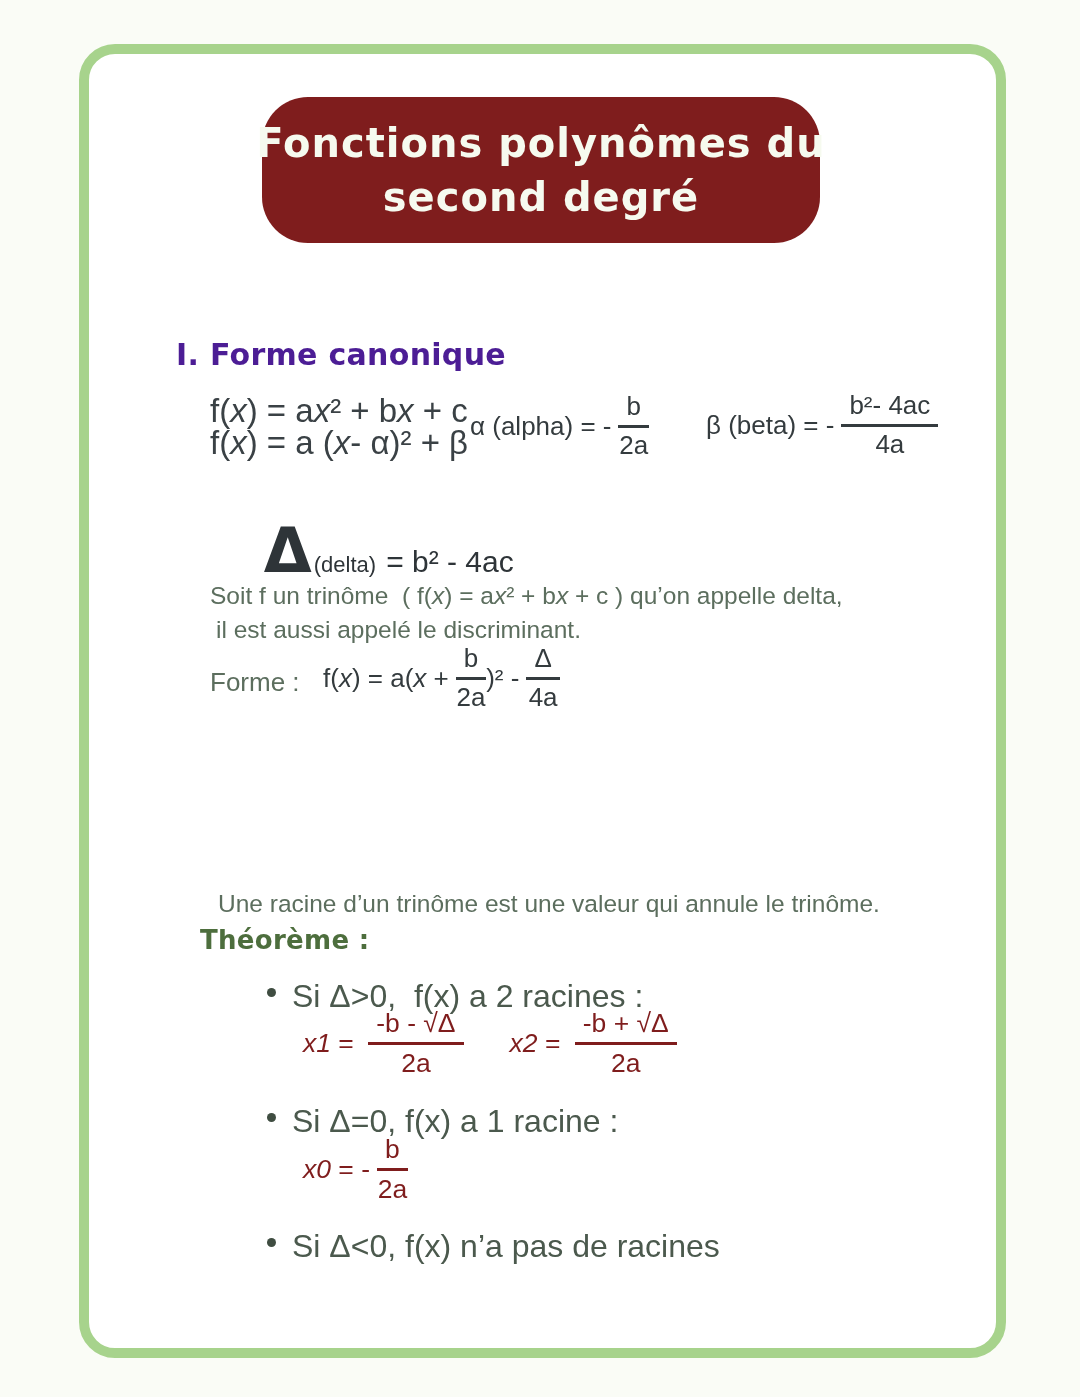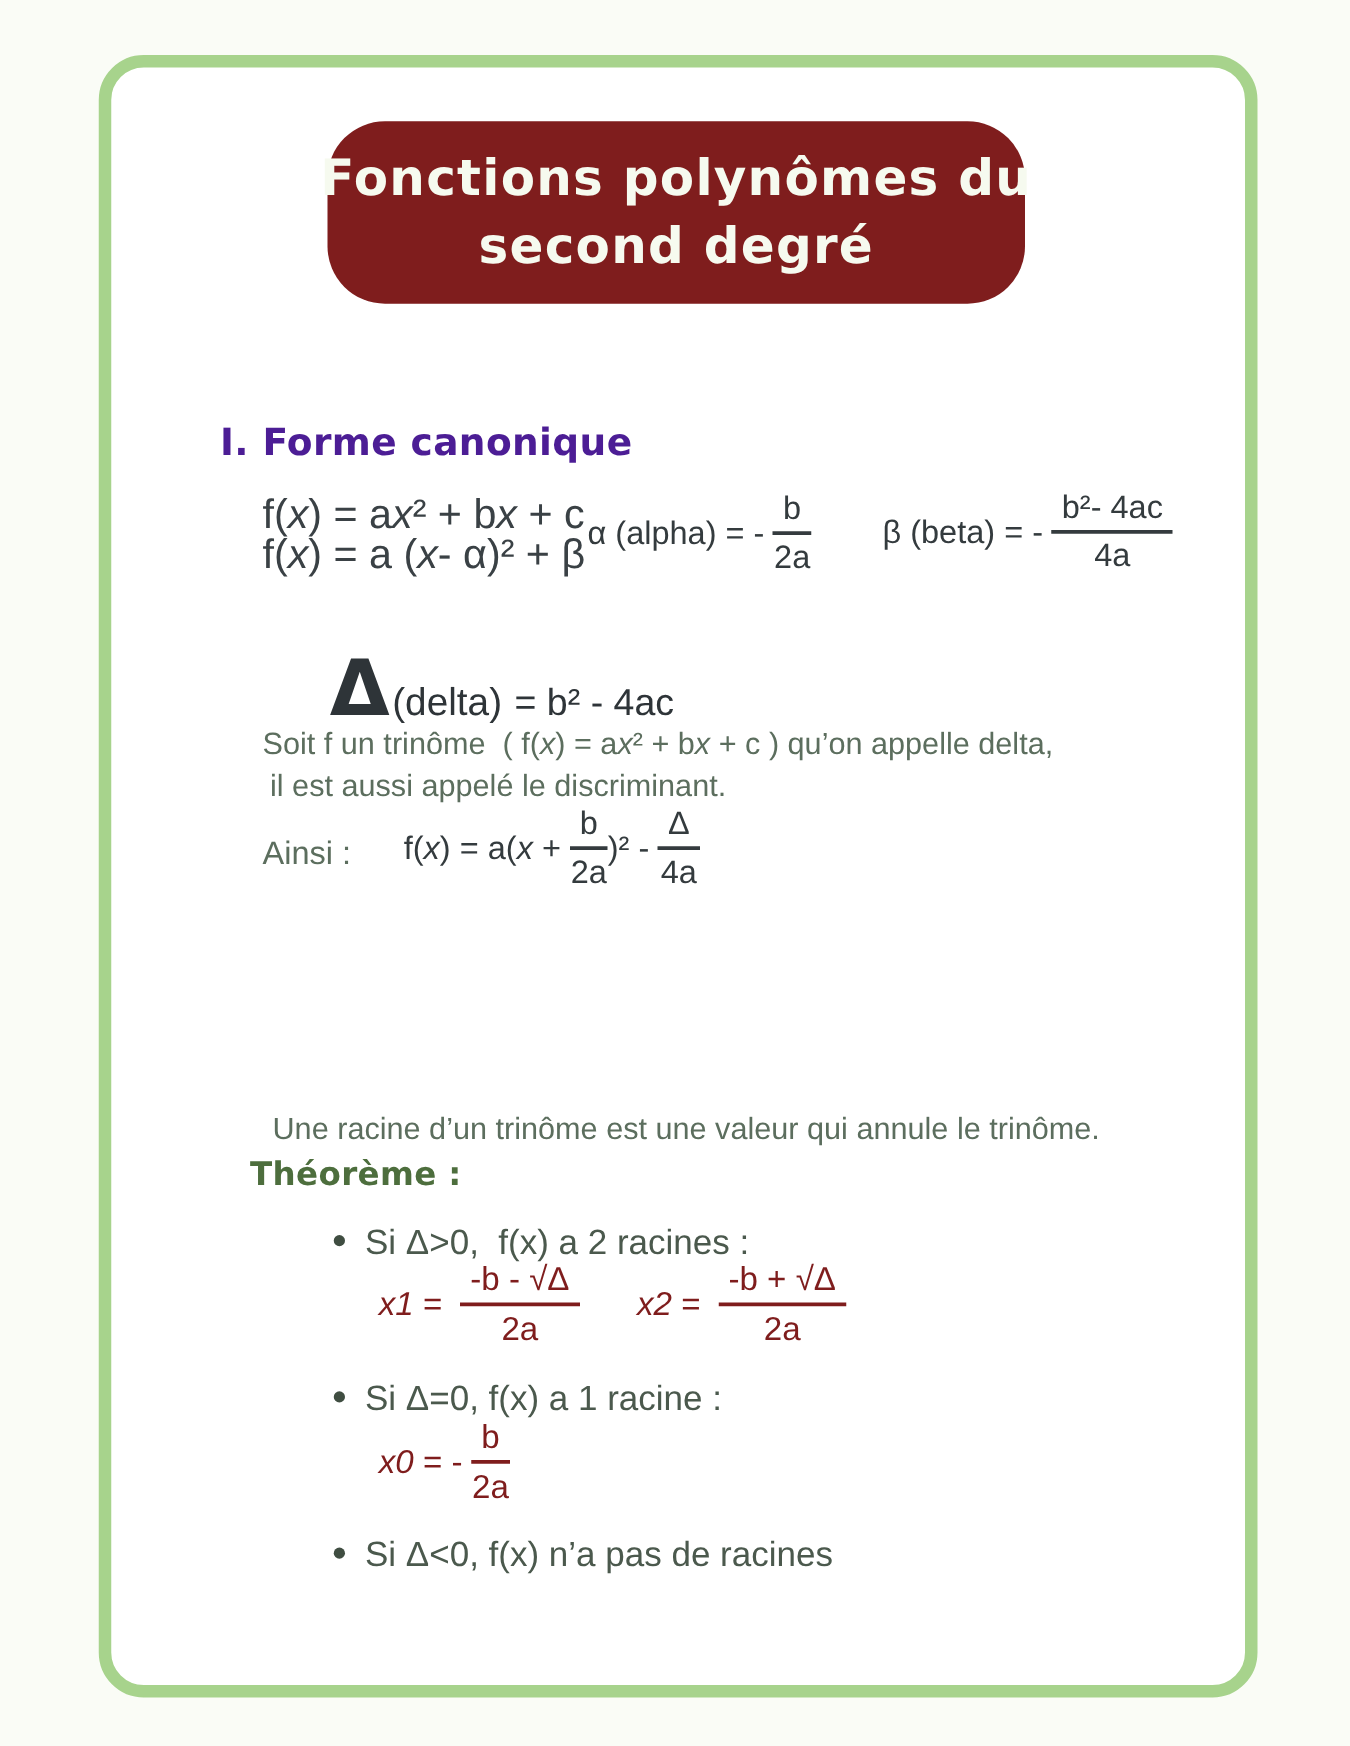--- a/index.html
+++ b/index.html
@@ -76,21 +76,21 @@
   }
   .frac .num { border-bottom: 3px solid currentColor; padding: 0 8px 3px; }
   .frac .den { padding-top: 3px; }
   #delta-row {
     position: absolute;
     left: 246px; top: 496px;
     color: #2e3438;
     white-space: pre;
   }
   .delta-sym  { font-size: 62px; font-weight: bold; font-family: "DejaVu Sans", sans-serif; }
-  .delta-name { font-size: 31px; margin: 0 10px 10px 2px; }
+  .delta-name { font-size: 22px; margin: 0 10px 10px 2px; }
   .delta-val  { font-size: 30px; }
   .note {
     position: absolute;
     font-size: 24.5px;
     color: #5c6e5e;
     white-space: pre;
     line-height: 1.3;
   }
   #note1 { left: 210px; top: 580px; }
   #note2 { left: 216px; top: 614px; }
@@ -104,21 +104,21 @@
     font-weight: bold;
     font-size: 26px;
     letter-spacing: 0.3px;
     color: #4d6e3d;
     white-space: pre;
     text-align: center;
   }
   .bullet {
     position: absolute;
     display: flex; align-items: flex-start;
-    font-size: 28px;
+    font-size: 32px;
     color: #4b594d;
   }
   #b1 { left: 267px; top: 976px; }
   #b2 { left: 267px; top: 1101px; }
   #b3 { left: 267px; top: 1226px; }
   .dot {
     flex: none;
     width: 9px; height: 9px;
     border-radius: 50%;
     background: #3f4d41;
@@ -173,21 +173,21 @@
     </span>
   </div>
 
   <div id="delta-row">
     <span class="delta-sym">Δ</span><span class="delta-name">(delta)</span><span class="delta-val">= b² - 4ac</span>
   </div>
 
   <div id="note1" class="note">Soit f un trinôme  ( f(<i>x</i>) = a<i>x</i>² + b<i>x</i> + c ) qu’on appelle delta,</div>
   <div id="note2" class="note">il est aussi appelé le discriminant.</div>
 
-  <div id="ainsi-label" class="note">Ainsi :</div>
+  <div id="ainsi-label" class="note">Forme :</div>
   <div id="ainsi" class="fgroup">
     <span class="flabel">f(<i>x</i>) = a(<i>x</i> +</span>
     <span class="frac">
       <span class="num">b</span>
       <span class="den">2a</span>
     </span>
     <span class="flabel">)² -</span>
     <span class="frac">
       <span class="num">Δ</span>
       <span class="den">4a</span>

